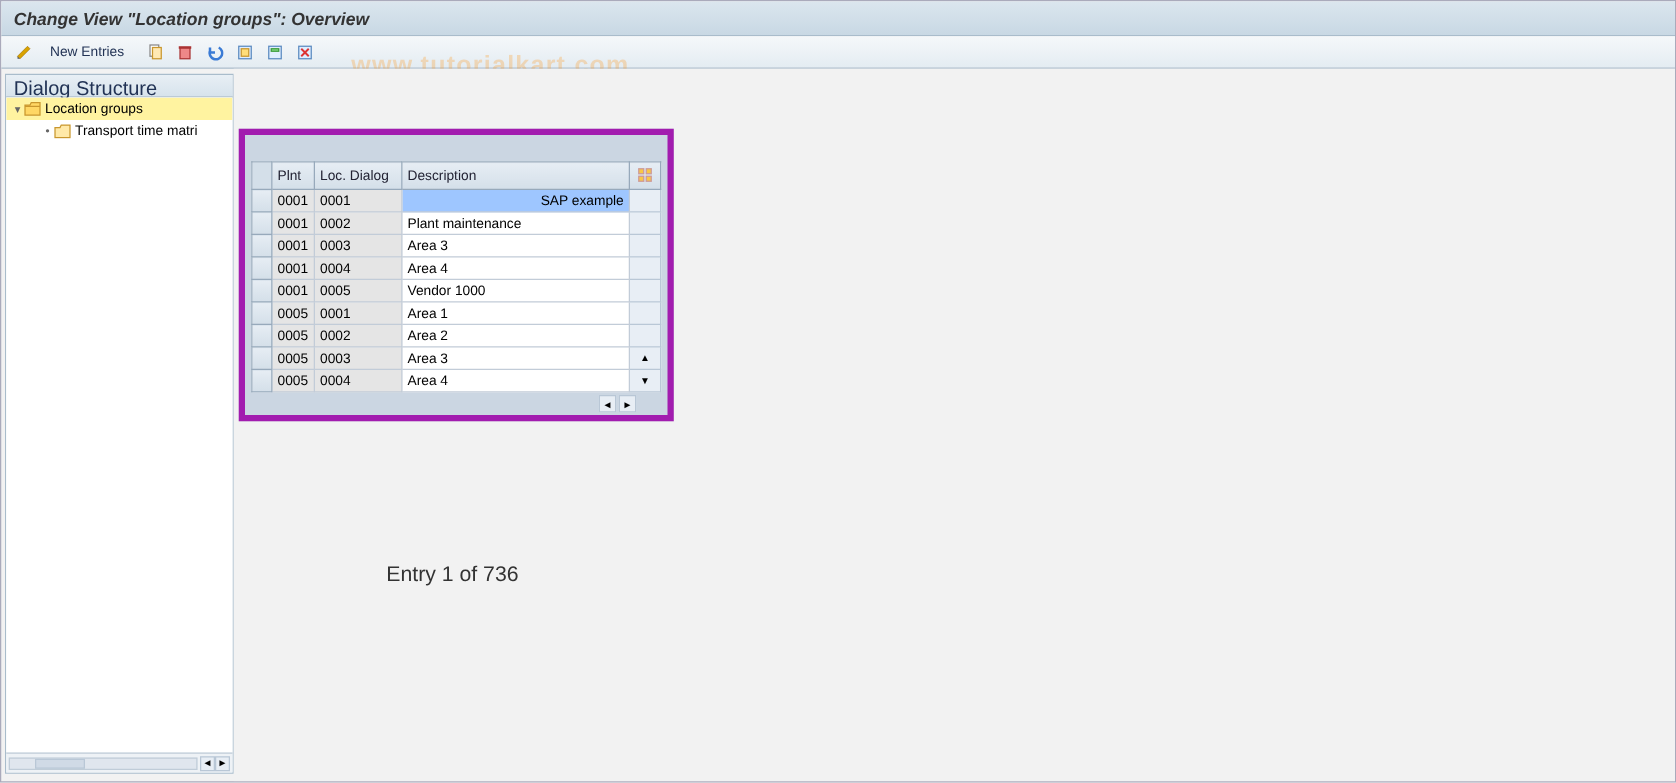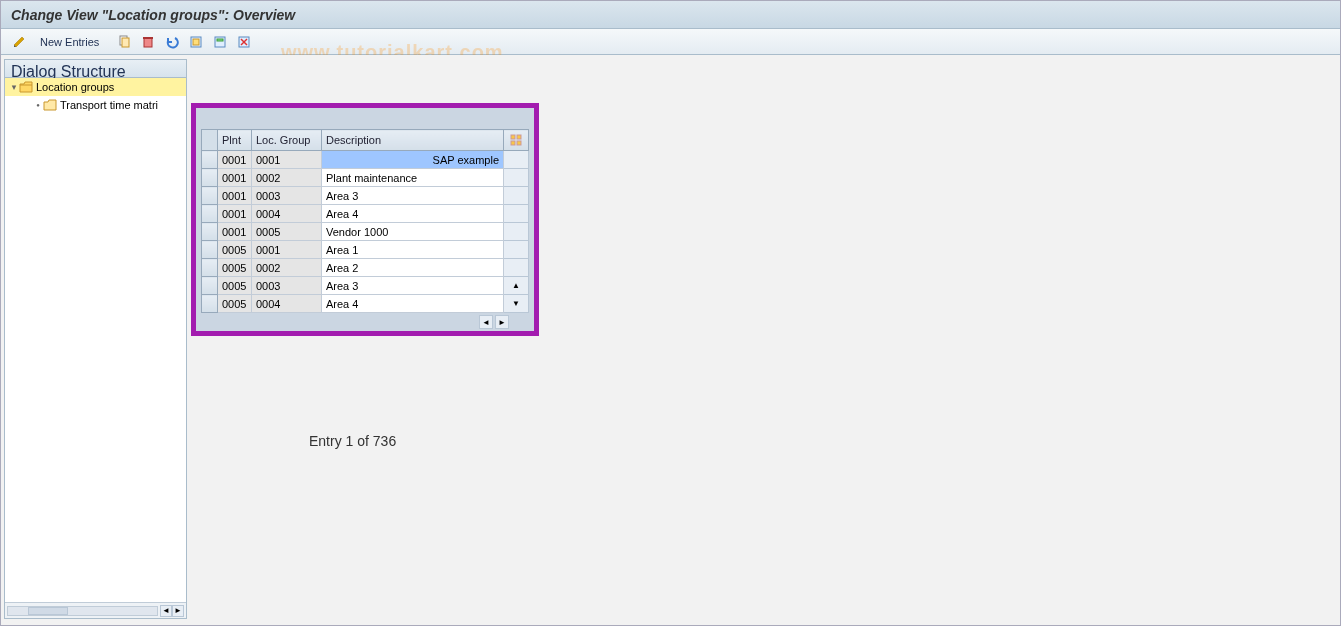--- a/index.html
+++ b/index.html
@@ -195,21 +195,21 @@
       width: 180px; height: 20px;
       background: linear-gradient(#fef7b6, #f8e77d);
       border: 1px solid #b8a83b;
       display:flex; align-items:center;
       font-size: 11px; color:#333;
       cursor:pointer;
       padding-left:4px;
     }
     .pos-btn .pos-icon { width:16px; height:16px; margin-right:4px; display:inline-flex; align-items:center; justify-content:center;}
     .pos-btn .pos-text { flex:1; text-align:center; }
-    .entry-status { font-size:14px; color:#333; }
+    .entry-status { font-size:17px; color:#333;margin-top:17px; }
   </style>
 </head>
 <body>
 
 <div class="title-bar">Change View "Location groups": Overview</div>
 
 <div class="toolbar">
   <span class="tb-btn" title="Display/Change">
     <svg width="14" height="14">
         <path d="M2 10 L10 2 L12 4 L4 12 Z" fill="#d9a300" stroke="#a07000" stroke-width="0.5"></path>
@@ -293,21 +293,21 @@
   </div>
 
   <div class="main">
 
     <div class="table-wrap">
       <table class="grid">
         <thead>
           <tr>
             <th class="sel-col"></th>
             <th style="width:34px">Plnt</th>
-            <th style="width:70px">Loc. Group</th>
+            <th style="width:70px">Loc. Dialog</th>
             <th>Description</th>
             <th style="width:18px;text-align:center;">
               <span class="config-icon">
                 <svg width="12" height="12">
                     <rect x="1" y="1" width="4" height="4" fill="#f9c846" stroke="#c99"></rect>
                     <rect x="7" y="1" width="4" height="4" fill="#f9c846" stroke="#c99"></rect>
                     <rect x="1" y="7" width="4" height="4" fill="#f9c846" stroke="#c99"></rect>
                     <rect x="7" y="7" width="4" height="4" fill="#f9c846" stroke="#c99"></rect>
                   </svg>
               </span>

